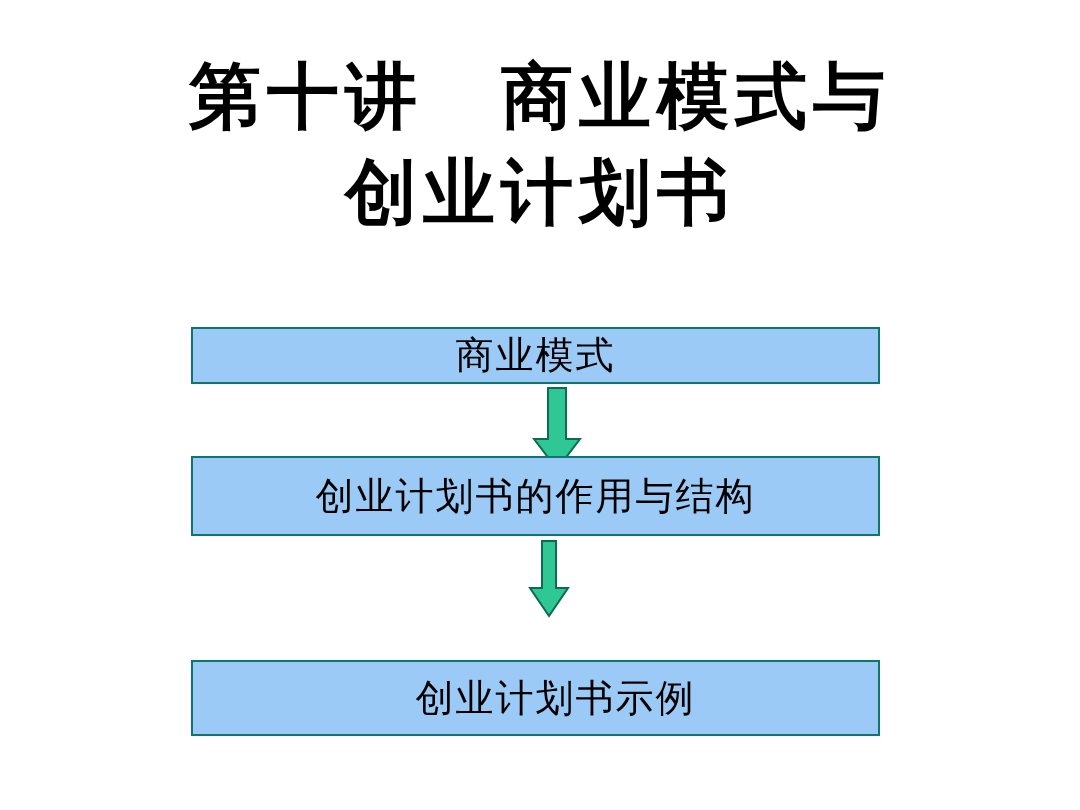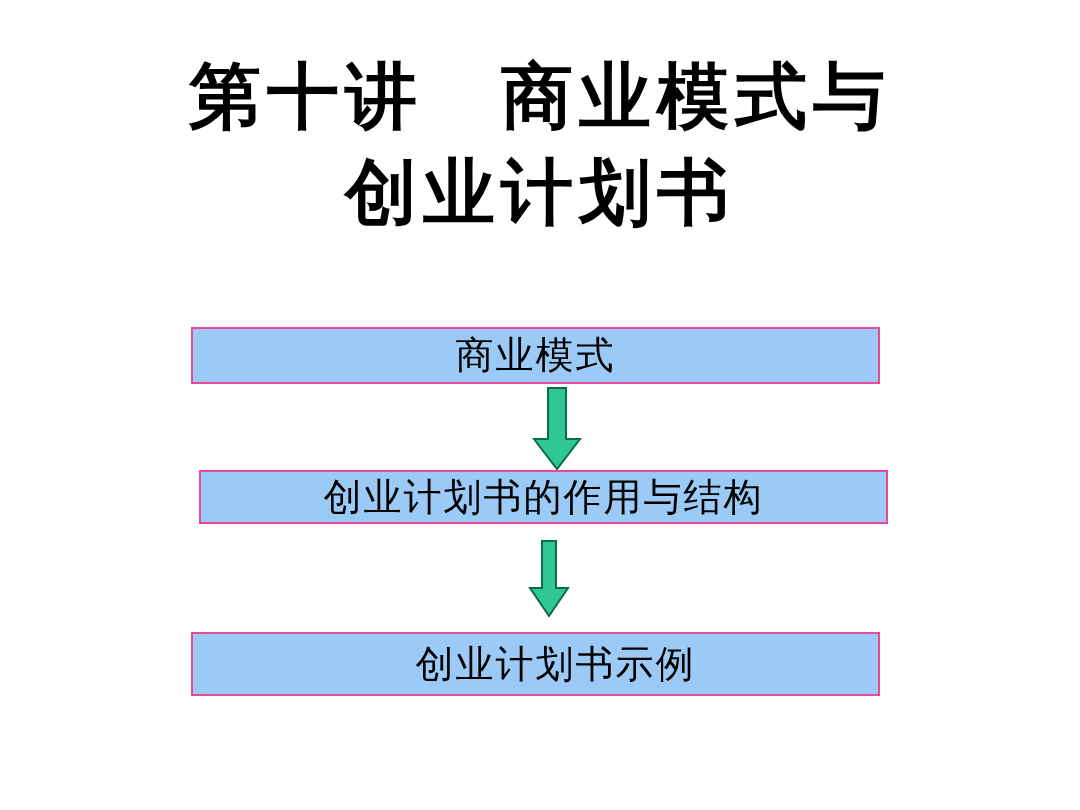--- a/index.html
+++ b/index.html
@@ -30,36 +30,36 @@
     line-height: 96px;
     letter-spacing: 6px;
     color: #000000;
     white-space: pre;
   }
   .flow-box {
     position: absolute;
     left: 191px;
     width: 689px;
     background: #9CCAF6;
-    border: 2px solid #ec4899;
+    border: 2px solid #0f766e;
     box-sizing: border-box;
     display: flex;
     align-items: center;
     justify-content: center;
   }
   .flow-box .box-label {
     font-family: "DejaVu Serif", "Liberation Serif", serif;
     font-size: 38px;
     color: #000000;
     letter-spacing: 2px;
     white-space: nowrap;
   }
   #box-1 { top: 327px; height: 57px; }
-  #box-2 { top: 470px; height: 54px; margin-left: 8px; }
-  #box-3 { top: 632px; height: 64px; padding-left: 40px; }
+  #box-2 { top: 456px; height: 80px; }
+  #box-3 { top: 660px; height: 76px; padding-left: 40px; }
   .arrow-wrap {
     position: absolute;
     line-height: 0;
   }
   #arrow-1 { left: 532px; top: 387px; }
   #arrow-2 { left: 528px; top: 540px; }
 </style>
 </head>
 <body>
 

